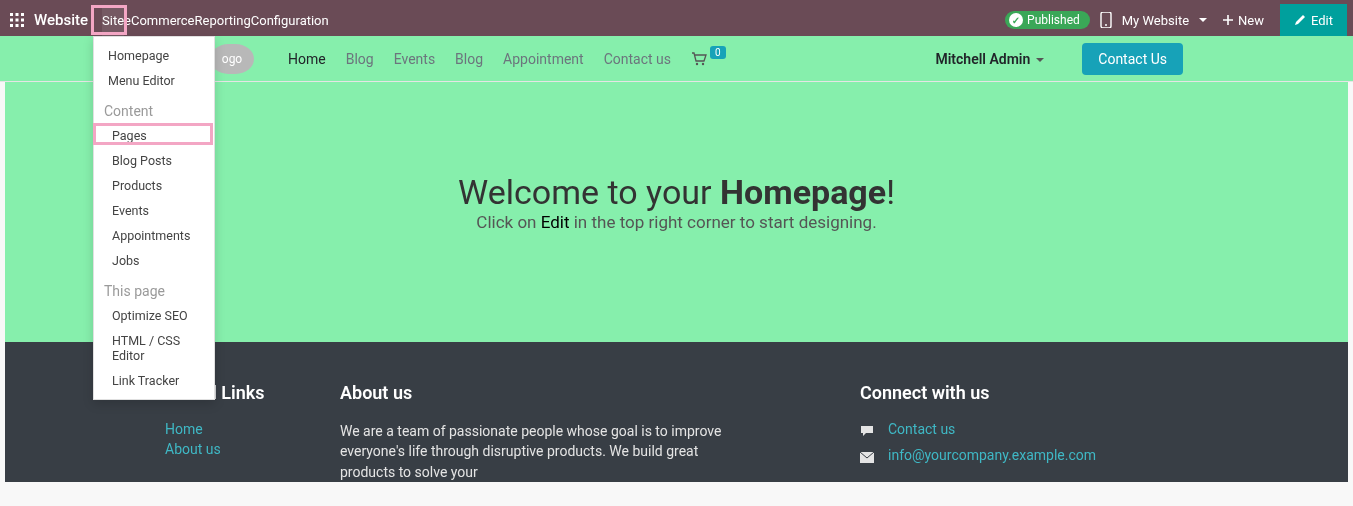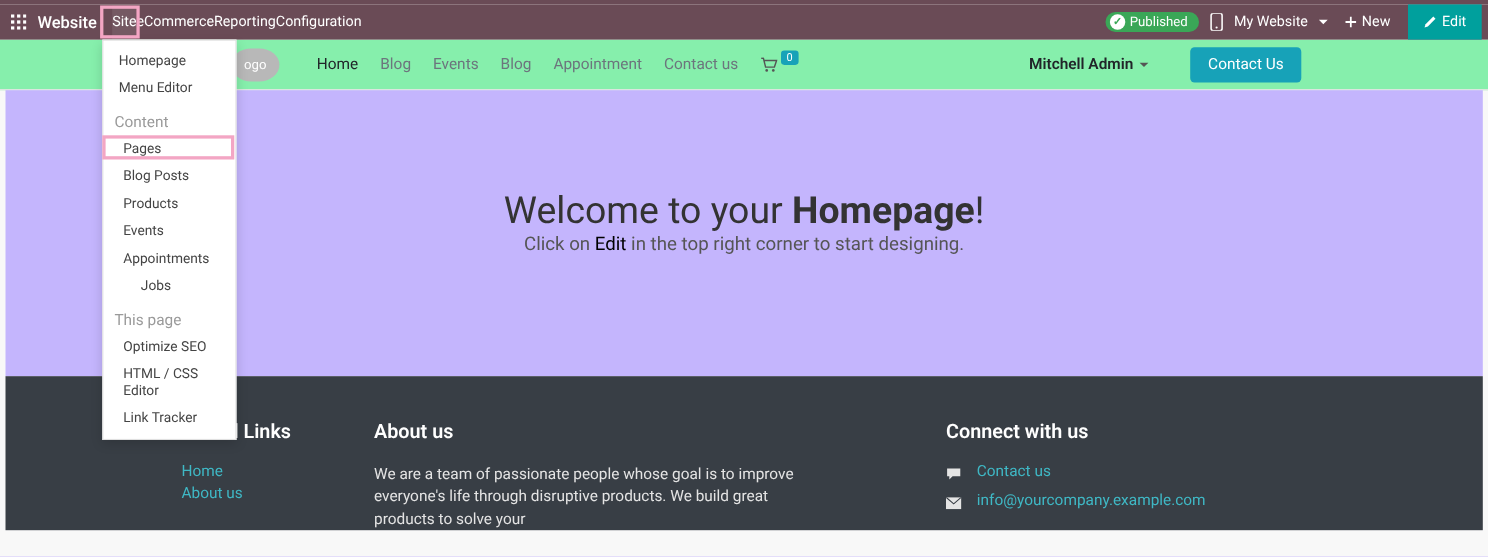--- a/index.html
+++ b/index.html
@@ -25,21 +25,21 @@
 .navbar { height:46px; background:#86efac; border-bottom:1px solid #e5e5e5; display:flex; align-items:center; padding:0 170px 0 210px; font-size:14px; color:#6c757d; gap:20px; }
 .navbar .logo { background:#b8b8b8; color:#fff; border-radius:50% / 60%; width:44px; height:30px; display:flex; align-items:center; justify-content:center; font-size:12px; margin-right:14px; }
 .navbar .nav-link { cursor:pointer; color:#6c757d; }
 .navbar .nav-link.active { color:#212529; }
 .navbar .cart { display:flex; align-items:center; gap:3px; cursor:pointer; }
 .cart-badge { background:#17a2b8; color:#fff; font-size:10px; border-radius:3px; padding:1px 5px; position:relative; top:-6px; }
 .navbar .nav-spacer { flex:1; }
 .user-drop { color:#212529; font-weight:600; cursor:pointer; }
 .user-drop::after { content:""; display:inline-block; margin-left:6px; border:4px solid transparent; border-top-color:#555; transform:translateY(2px); }
 .contact-btn { background:#17a2b8; color:#fff; border:none; padding:8px 16px; border-radius:4px; font-size:14px; cursor:pointer; margin-left:18px; }
-.hero { background:#c4b5fd; text-align:center; padding:90px 0 110px 0; }
+.hero { background:#86efac; text-align:center; padding:90px 0 110px 0; }
 .hero h1 { font-size:34px; font-weight:400; color:#333; }
 .hero h1 b { font-weight:700; }
 .hero p { margin-top:0; font-size:17px; color:#555; }
 .hero p .edit-word { color:#000; }
 .footer { background:#383e45; color:#fff; margin:0 5px; padding:40px 160px 0 160px; display:flex; gap:0; font-size:14px; }
 .footer h3 { font-size:18px; font-weight:600; margin-bottom:18px; }
 .footer .col1 { width:175px; }
 .footer .col2 { width:520px; }
 .footer .col3 { flex:1; }
 .footer a, .footer .linklike { color:#3fb8c5; text-decoration:none; display:block; margin-bottom:4px; cursor:pointer; }
@@ -104,21 +104,21 @@
 
 <div class="dropdown">
   <div class="dd-item">Homepage</div>
   <div class="dd-item">Menu Editor</div>
   <div class="dd-header">Content</div>
   <div class="dd-item" style="padding-left:18px">Pages</div>
   <div class="dd-item" style="padding-left:18px">Blog Posts</div>
   <div class="dd-item" style="padding-left:18px">Products</div>
   <div class="dd-item" style="padding-left:18px">Events</div>
   <div class="dd-item" style="padding-left:18px">Appointments</div>
-  <div class="dd-item" style="padding-left:34px">Jobs</div>
+  <div class="dd-item" style="padding-left:18px">Jobs</div>
   <div class="dd-header">This page</div>
   <div class="dd-item" style="padding-left:18px">Optimize SEO</div>
   <div class="dd-item" style="padding-left:18px">HTML / CSS Editor</div>
   <div class="dd-item" style="padding-left:18px">Link Tracker</div>
 </div>
 
 <div class="highlight-box" style="top:5px; left:91px; width:36px; height:30px;"></div>
 <div class="highlight-box" style="top:123px; left:93px; width:120px; height:22px;"></div>
 
 <div class="navbar">

